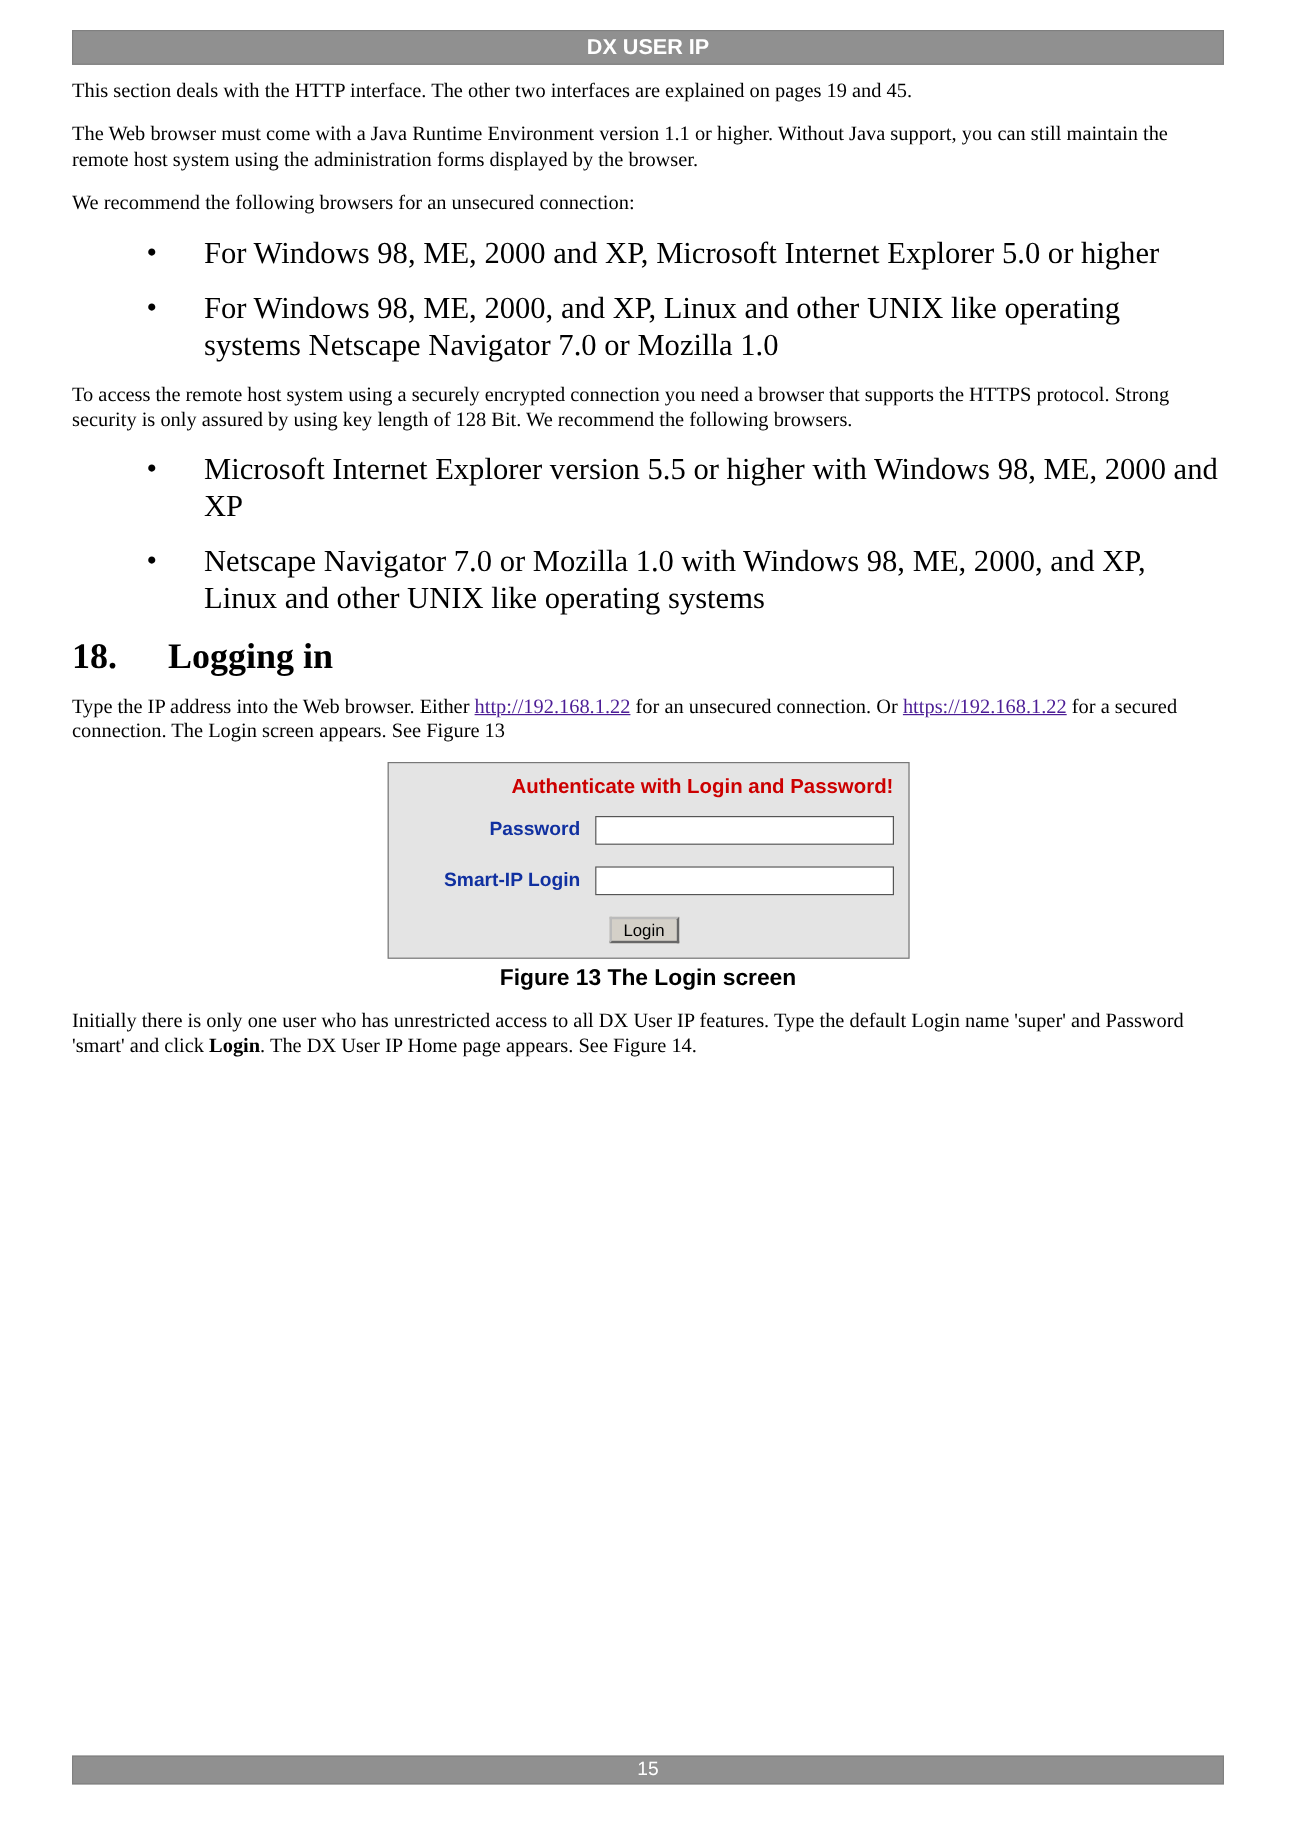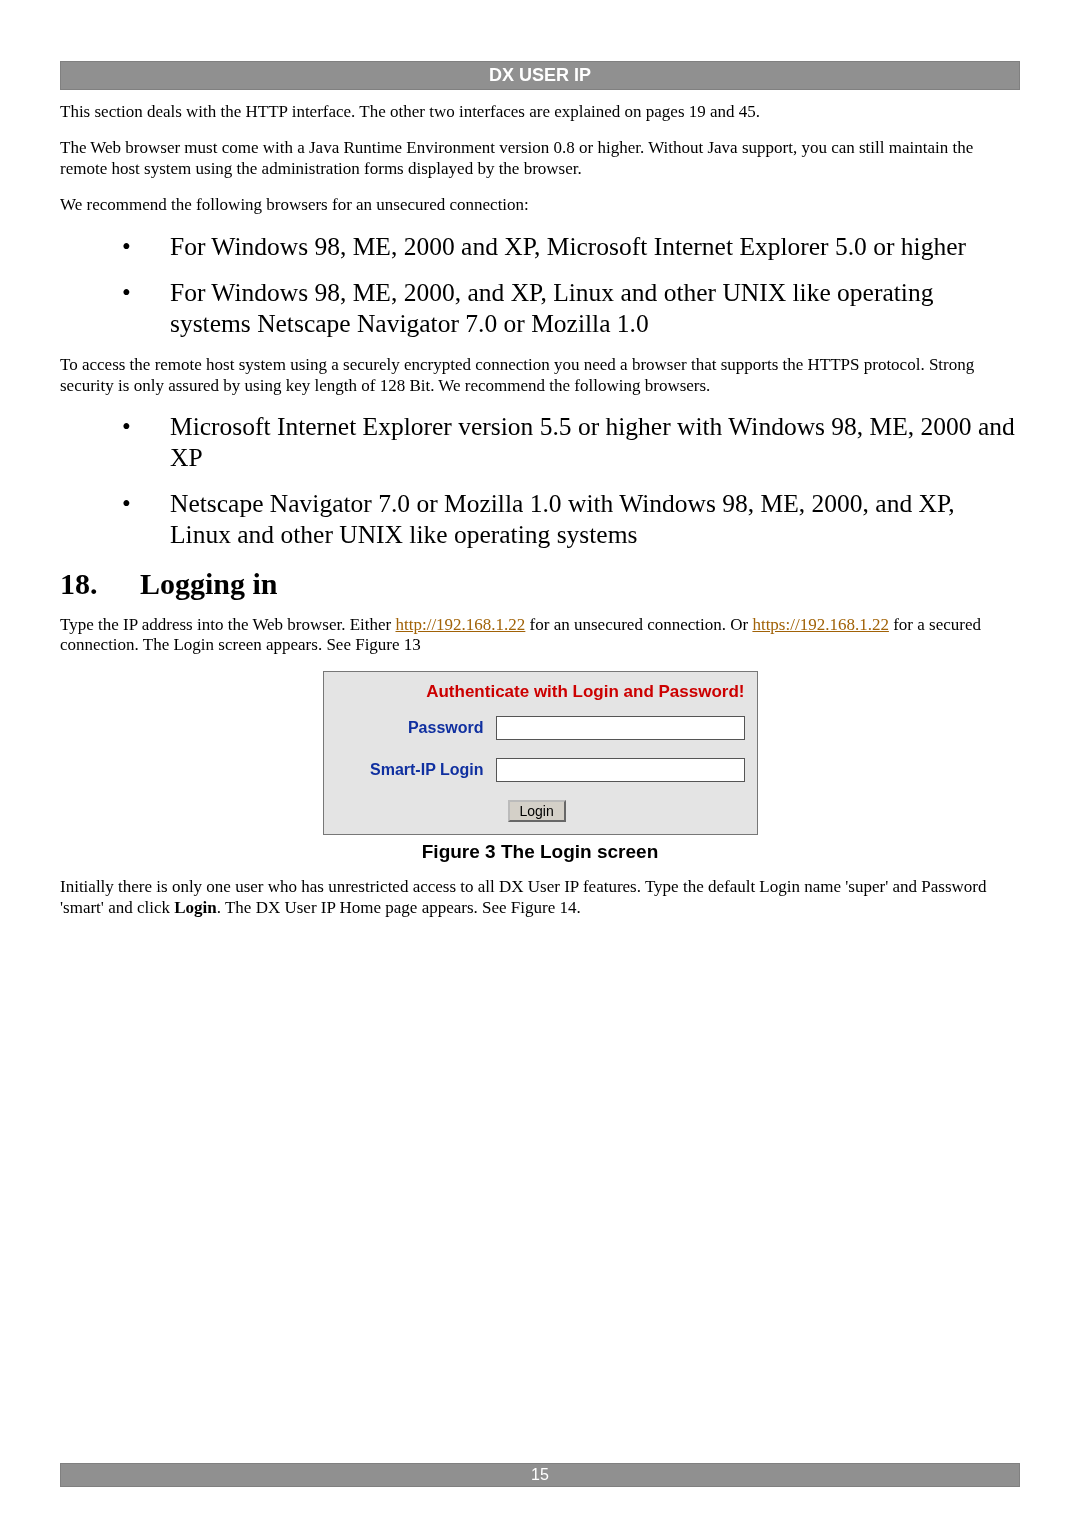--- a/index.html
+++ b/index.html
@@ -5,40 +5,40 @@
   * { box-sizing: border-box; margin: 0; padding: 0; }
   body {
     background: #ffffff;
     width: 1080px;
     height: 1533px;
     font-family: "Times New Roman", Times, serif;
     color: #000;
     position: relative;
   }
   .page {
-    padding: 61px 60px 0 60px;
+    padding: 25px 60px 0 60px;
   }
   .header-bar {
     background: #909090;
     border: 1px solid #808080;
     color: #fff;
     font-family: Arial, Helvetica, sans-serif;
     font-weight: bold;
     font-size: 18px;
     text-align: center;
     padding: 3px 0;
     margin-bottom: 12px;
   }
   .body-text {
     font-size: 17px;
     line-height: 1.2;
     margin-bottom: 16px;
   }
   .body-text a {
-    color: #a16207;
+    color: #4c1d95;
   }
   ul.bul {
     list-style: none;
     margin: 0 0 16px 0;
     padding: 0;
   }
   ul.bul li {
     font-size: 25.5px;
     line-height: 1.2;
     padding-left: 110px;
@@ -135,21 +135,21 @@
 <body>
 
 <div class="page">
 
   <div class="header-bar">
     <span>DX USER IP</span>
   </div>
 
   <p class="body-text">This section deals with the HTTP interface. The other two interfaces are explained on pages 19 and 45.</p>
 
-  <p class="body-text">The Web browser must come with a Java Runtime Environment version 0.8 or higher. Without Java support, you can still maintain the remote host system using the administration forms displayed by the browser.</p>
+  <p class="body-text">The Web browser must come with a Java Runtime Environment version 1.1 or higher. Without Java support, you can still maintain the remote host system using the administration forms displayed by the browser.</p>
 
   <p class="body-text">We recommend the following browsers for an unsecured connection:</p>
 
   <ul class="bul">
     <li>For Windows 98, ME, 2000 and XP, Microsoft Internet Explorer 5.0 or higher</li>
     <li>For Windows 98, ME, 2000, and XP, Linux and other UNIX like operating systems Netscape Navigator 7.0 or Mozilla 1.0</li>
   </ul>
 
   <p class="body-text">To access the remote host system using a securely encrypted connection you need a browser that supports the HTTPS protocol. Strong security is only assured by using key length of 128 Bit. We recommend the following browsers.</p>
 
@@ -174,21 +174,21 @@
     </div>
     <div class="login-row">
       <div class="label">Smart-IP Login</div>
       <input type="text" value="" style="">
     </div>
     <div class="login-btn-row">
       <button class="login-btn">Login</button>
     </div>
   </div>
 
-  <div class="fig-caption">Figure 3 The Login screen</div>
+  <div class="fig-caption">Figure 13 The Login screen</div>
 
   <p class="body-text">
     <span>Initially there is only one user who has unrestricted access to all DX User IP features. Type the default Login name 'super' and Password 'smart' and click </span><span class="bold">Login</span><span>. The DX User IP Home page appears. See Figure 14.</span>
   </p>
 
 </div>
 
 <div class="footer-bar">
   <span>15</span>
 </div>

